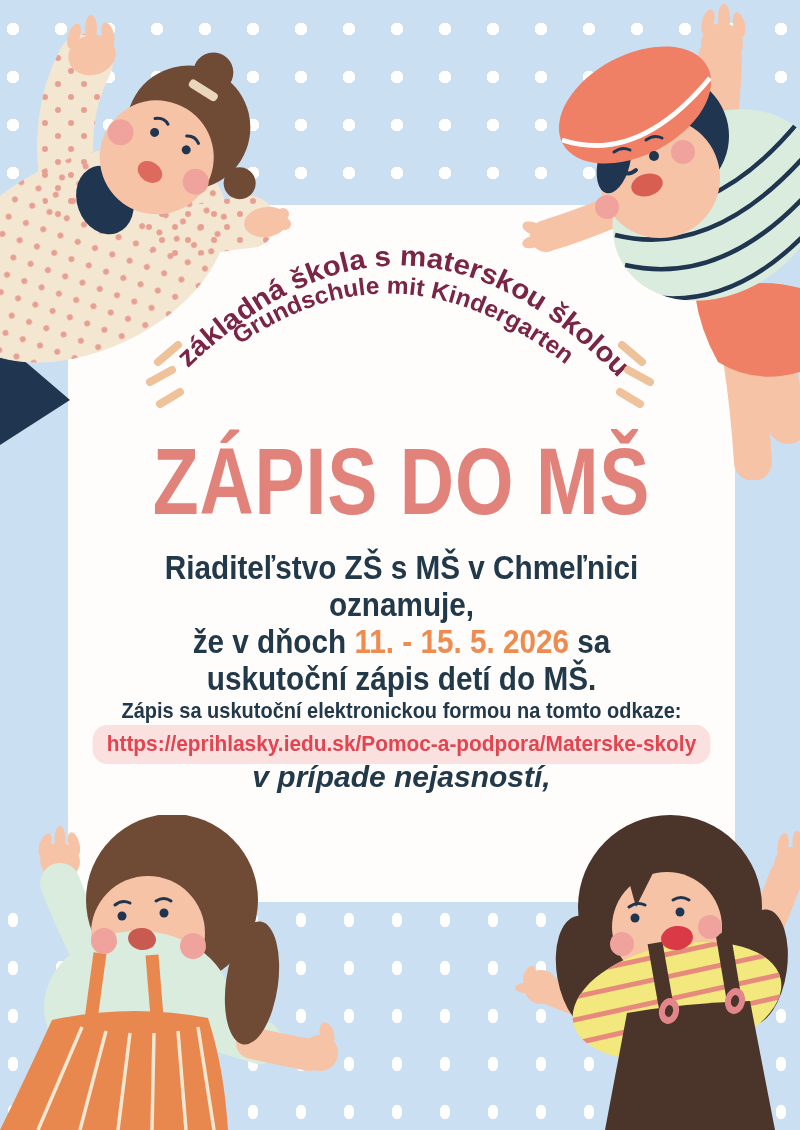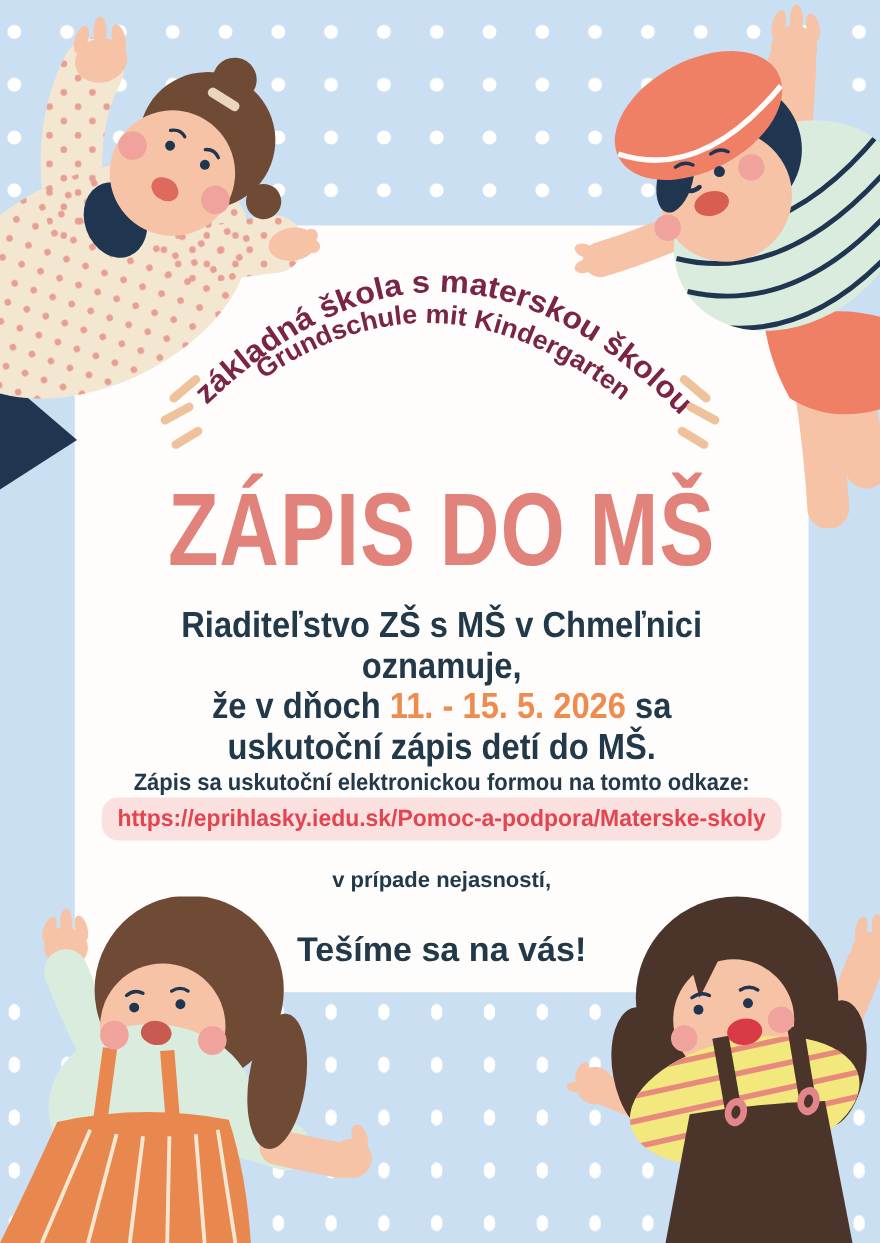--- a/index.html
+++ b/index.html
@@ -27,21 +27,21 @@
   .village  { top:352px; font-size:30px; font-weight:bold; letter-spacing:5px; color:#6f4a36; }
   .title    { top:428px; font-size:94px; font-weight:bold; color:#e2837b; letter-spacing:1px; transform:scaleX(.8); white-space:nowrap; }
   .announce { top:549px; font-size:33px; line-height:37px; font-weight:bold; transform:scaleX(.9); }
   .announce .date { color:#ee8c4f; }
   .linklabel{ top:699px; font-size:21.5px; font-weight:bold; transform:scaleX(.93); white-space:nowrap; }
   .linkwrap { top:725px; transform:scaleX(.97); }
   .linkpill {
     display:inline-block; background:#fbe0e0; color:#e2454f; font-weight:bold;
     font-size:21.5px; padding:7px 15px; border-radius:15px; white-space:nowrap;
   }
-  .contact  { top:788px; font-size:20px; line-height:25px; font-weight:bold; }
+  .contact  { top:764px; font-size:30px; line-height:25px; font-weight:bold;font-style:italic; }
   .closing  { top:846px; font-size:31px; font-weight:bold; }
 </style>
 </head>
 <body>
 
 <div class="poster">
 
   <div class="dots-band dots-top"></div>
   <div class="dots-band dots-bottom"></div>
 
@@ -254,15 +254,14 @@
 
   <div class="txt linklabel">Zápis sa uskutoční elektronickou formou na tomto odkaze:</div>
   <div class="txt linkwrap">
     <span class="linkpill">https://eprihlasky.iedu.sk/Pomoc-a-podpora/Materske-skoly</span>
   </div>
 
   <div class="txt contact">
     <div>v prípade nejasností,</div>
   </div>
 
-  <div class="txt closing">Tešíme sa na vás!</div>
 
 </div>
 
 </body></html>

